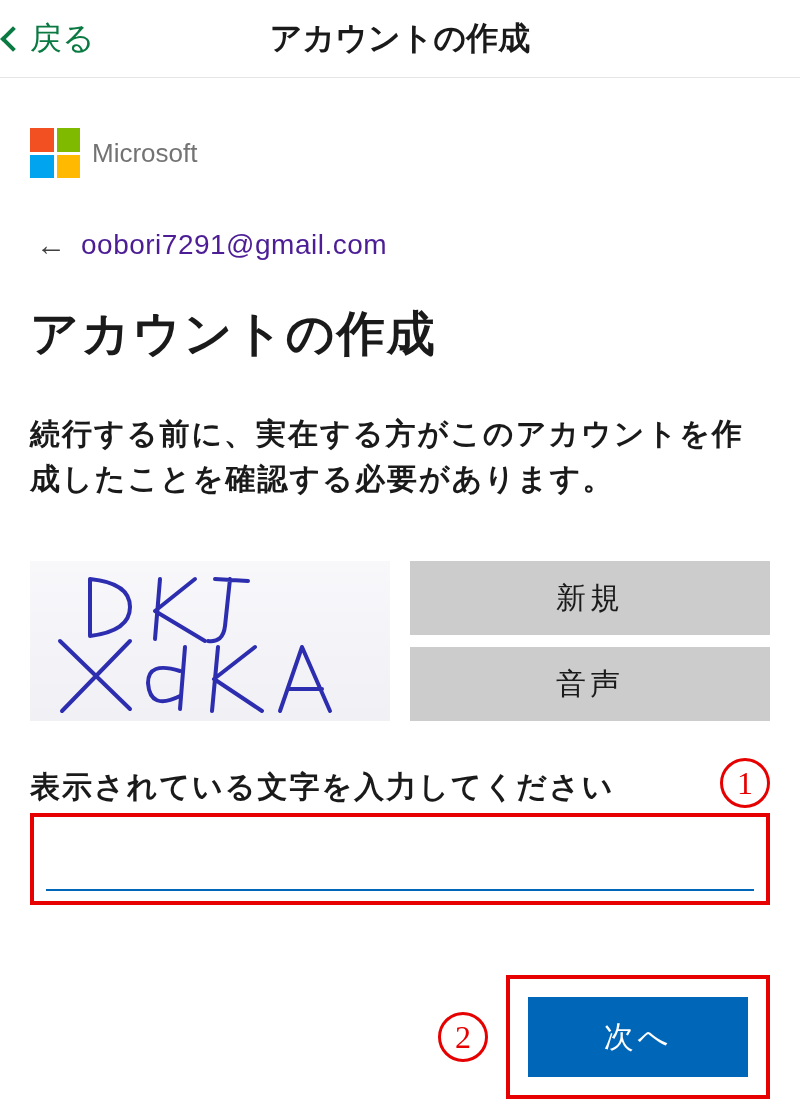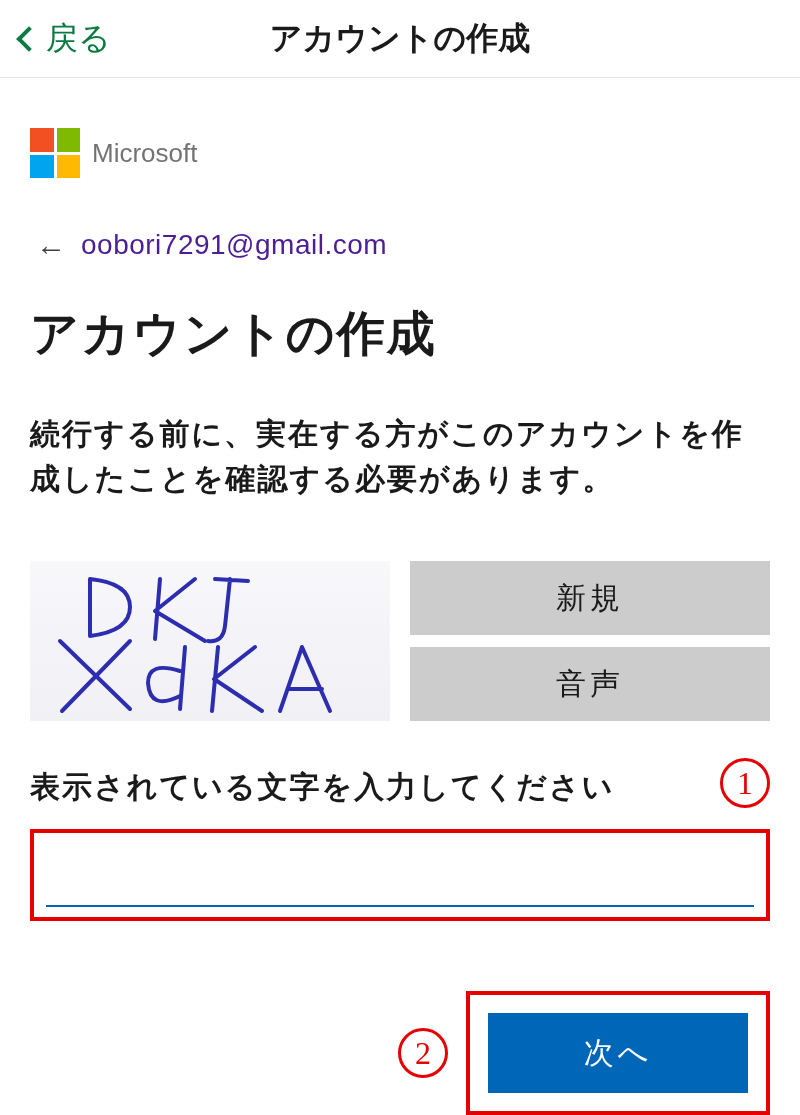--- a/index.html
+++ b/index.html
@@ -17,21 +17,21 @@
     .header {
       display: flex;
       align-items: center;
       height: 78px;
       border-bottom: 1px solid #e5e5e5;
       position: relative;
     }
     .back-button {
       display: flex;
       align-items: center;
-      padding-left: 20px;
+      padding-left: 4px;
       color: #0a7a42;
       font-size: 32px;
       text-decoration: none;
       z-index: 2;
     }
     .back-chevron {
       display: inline-block;
       width: 18px;
       height: 18px;
       border-left: 4px solid #0a7a42;
@@ -136,21 +136,21 @@
       letter-spacing: 4px;
     }
     .input-section {
       position: relative;
       margin-bottom: 70px;
     }
     .input-label-row {
       display: flex;
       align-items: flex-end;
       justify-content: space-between;
-      margin-bottom: 21px;
+      margin-bottom: 5px;
     }
     .input-label {
       font-size: 30px;
       font-weight: bold;
       color: #1a1a1a;
       letter-spacing: 2px;
     }
     .annotation-circle {
       width: 50px;
       height: 50px;
@@ -181,21 +181,21 @@
       display: flex;
       justify-content: flex-end;
       align-items: center;
       gap: 18px;
     }
     .next-wrapper {
       border: 4px solid #e60000;
       padding: 18px;
     }
     .next-button {
-      width: 260px;
+      width: 220px;
       height: 80px;
       background: #0067b8;
       border: none;
       color: #ffffff;
       font-size: 30px;
       font-weight: 500;
       cursor: pointer;
       letter-spacing: 4px;
     }
   </style>

